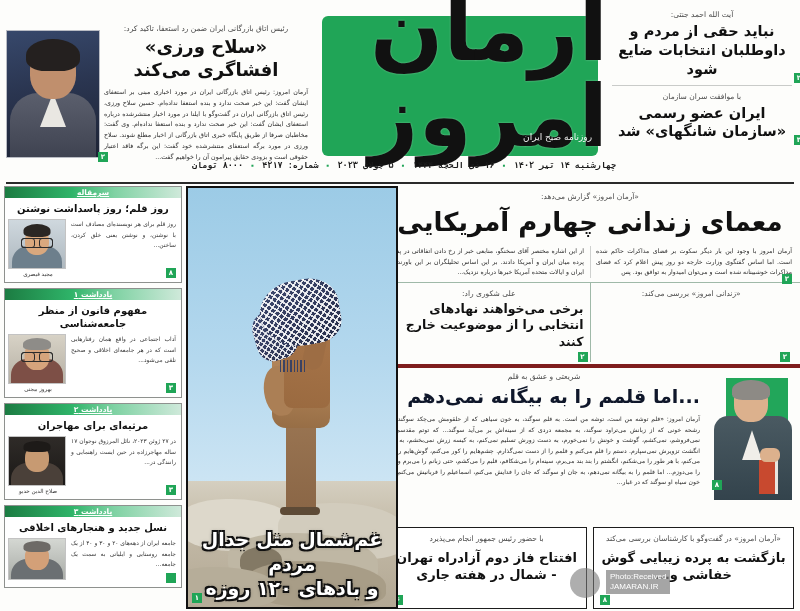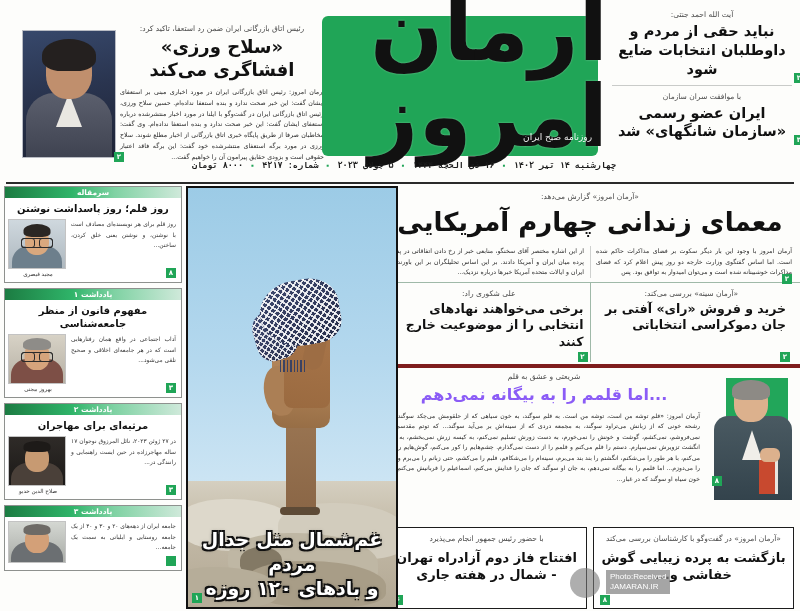--- a/index.html
+++ b/index.html
@@ -36,21 +36,21 @@
     opacity:.95;
   }
   .mh-date{
     position:absolute;left:312px;top:160px;width:304px;
     text-align:left;font-size:8.5px;color:#1b1b1b;font-weight:bold;
     letter-spacing:0;white-space:nowrap;font-family:Liberation Mono, monospace;
   }
   .mh-date .sep{color:#20a557;padding:0 2px;font-size:8px;}
 
   
-  .tl{position:absolute;left:20px;top:14px;width:304px;height:150px;}
+  .tl{position:absolute;left:4px;top:14px;width:304px;height:150px;}
   .tl-photo{
     position:absolute;right:208px;top:16px;width:92px;height:126px;
     background:linear-gradient(170deg,#37486b 0%,#2a3550 45%,#1d2335 100%);
     border:1px solid #b9bcc4;overflow:hidden;
   }
   .tl-face{
     position:absolute;left:50%;top:14px;transform:translateX(-50%);
     width:46px;height:54px;border-radius:46% 46% 44% 44%;
     background:#c08f6d;
   }
@@ -166,21 +166,21 @@
   .of-book{
     position:absolute;right:14px;bottom:6px;width:16px;height:34px;
     background:#c8492f;border-right:3px solid #e8e5df;
   }
   .of-hand{
     position:absolute;right:12px;bottom:38px;width:20px;height:14px;
     background:#dcb18d;border-radius:6px;
   }
   .opin-text{margin-right:92px;}
   .opin-head{
-    font-size:16px;font-weight:bold;color:#8b5cf6;text-align:center;
+    font-size:19px;font-weight:bold;color:#0f172a;text-align:right;
     line-height:1.22;margin:4px 0 6px 0;
   }
   .opin-body{
     font-size:6.1px;line-height:1.72;color:#2a2a2a;text-align:justify;
   }
   .opin-badge{position:absolute;right:78px;bottom:4px;}
 
   
   .botwrap{
     position:absolute;right:6px;bottom:2px;width:408px;height:82px;
@@ -298,21 +298,21 @@
   .sb-card{
     position:relative;border:1px solid #8e918e;margin-bottom:5px;
     padding:4px 5px 5px 5px;box-sizing:border-box;background:#fff;
   }
   .sb-label{
     position:relative;height:11px;margin:-4px -5px 4px -5px;
     background:linear-gradient(90deg,#1c7c42 0%,#2fb469 38%,#7fd2a3 62%,#cfe9da 100%);
     display:flex;align-items:center;justify-content:center;
   }
   .sb-label span{
-    color:#fff;font-size:7.5px;font-weight:bold;letter-spacing:.5px;
+    color:#fff;font-size:7.5px;font-weight:bold;letter-spacing:.5px;text-decoration:underline;
   }
   .sb-head{
     font-size:10px;font-weight:bold;color:#111;text-align:center;
     line-height:1.3;margin-bottom:4px;
   }
   .sb-row{display:flex;gap:5px;align-items:flex-start;}
   .sb-text{
     flex:1;font-size:5.9px;line-height:1.78;color:#333;
     text-align:justify;text-align-last:right;
   }
@@ -402,22 +402,21 @@
         <div class="lead-head">معمای زندانی چهارم آمریکایی</div>
         <div class="two-col">
           <div>آرمان امروز با وجود این بار دیگر سکوت بر فضای مذاکرات حاکم شده است. اما اساس گفتگوی وزارت خارجه دو روز پیش اعلام کرد که فضای مذاکرات خوشبینانه شده است و می‌توان امیدوار به توافق بود. پس</div>
           <div>از این اشاره مختصر آقای سخنگو، منابعی خبر از رخ دادن اتفاقاتی در پشت پرده میان ایران و آمریکا دادند. بر این اساس تحلیلگران بر این باورند که ایران و ایالات متحده آمریکا خبرها درباره نزدیک...</div>
         </div>
         <span class="badge lead-badge">۲</span>
       </div>
 
       <div class="pair">
         <div>
-          <div class="kicker">«آرمان سینه» بررسی می‌کند:</div>
-          <div class="pair-head">خرید و فروش «رای» آفتی بر جان دموکراسی انتخاباتی</div>
+          <div class="kicker">«زندانی امروز» بررسی می‌کند:</div>
           <span class="badge pair-badge">۲</span>
         </div>
         <div>
           <div class="kicker">علی شکوری راد:</div>
           <div class="pair-head">برخی می‌خواهند نهادهای انتخابی را از موضوعیت خارج کنند</div>
           <span class="badge pair-badge">۲</span>
         </div>
       </div>
 
       <div class="opin">
@@ -547,20 +546,21 @@
             <div class="sb-byline">صلاح الدین خدیو</div>
           </div>
         </div>
         <span class="badge sb-badge">۳</span>
       </div>
 
       <div class="sb-card">
         <div class="sb-label">
           <span>یادداشت ۳</span>
         </div>
+        <div class="sb-head">نسل جدید و هنجارهای اخلاقی</div>
         <div class="sb-row">
           <div class="sb-text">جامعه ایران از دهه‌های ۲۰ و ۳۰ و ۴۰ از یک جامعه روستایی و ایلیاتی به سمت یک جامعه...</div>
           <div class="sb-photo">
             <div class="sb-img" style="height:40px;">
               <div class="p-bg" style="background:linear-gradient(180deg,#d4d7d2 0%,#a9aca7 100%);"></div>
               <div class="p-body" style="width:52px;height:20px;background:#6b6f72;"></div>
               <div class="p-face" style="top:5px;width:24px;height:26px;background:#d3a078;"></div>
               <div class="p-hair" style="top:2px;width:27px;height:11px;background:#6d6a66;"></div>
             </div>
             <div class="sb-byline"></div>

